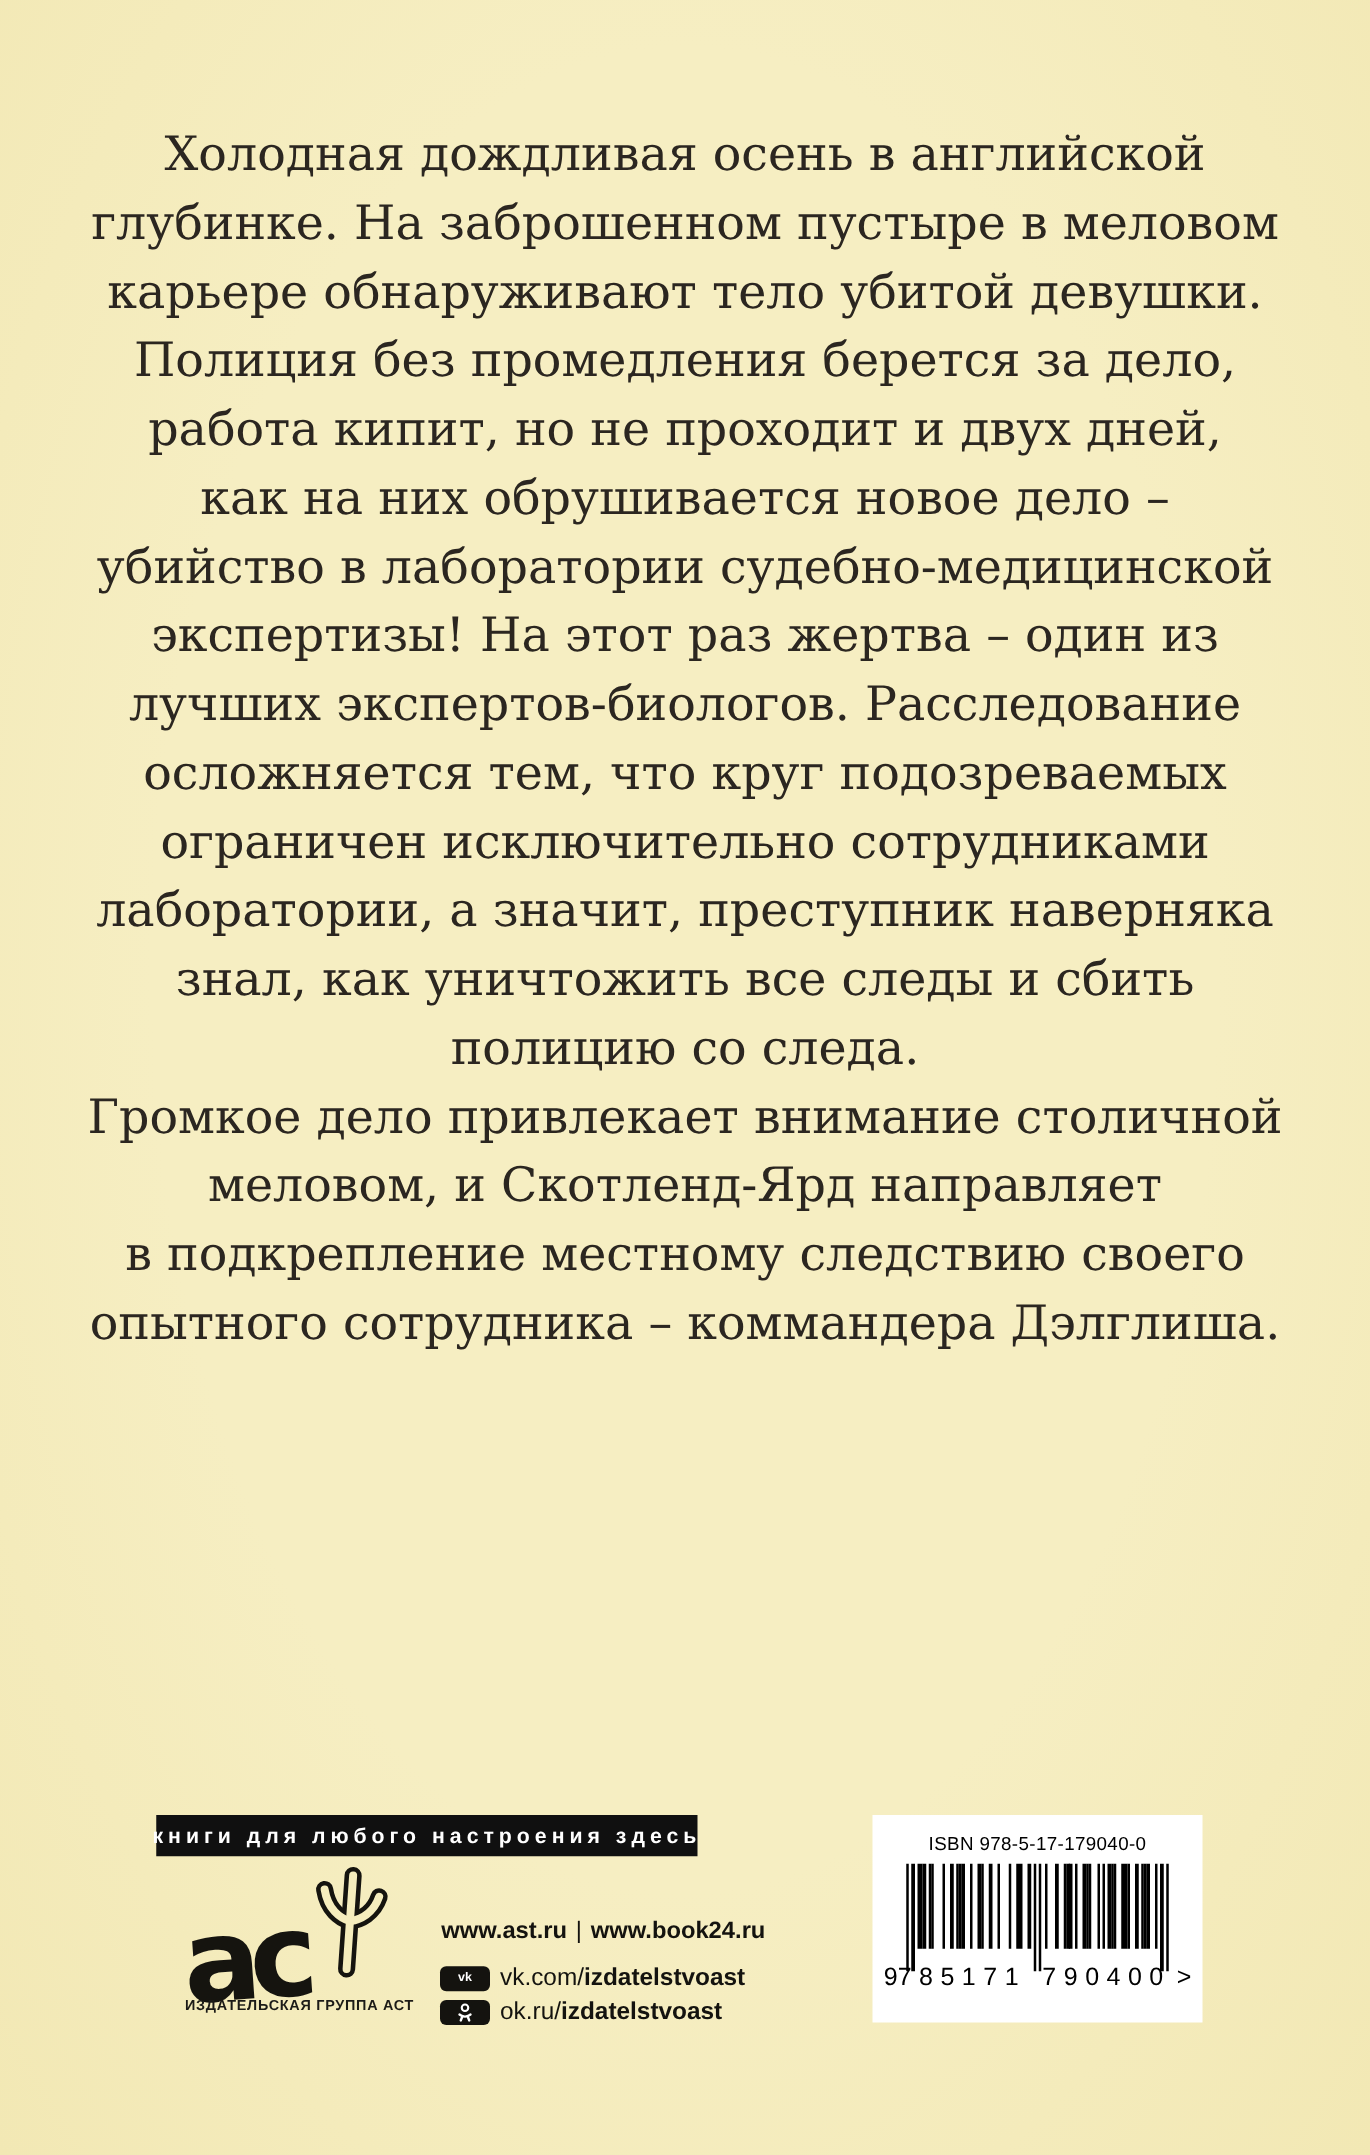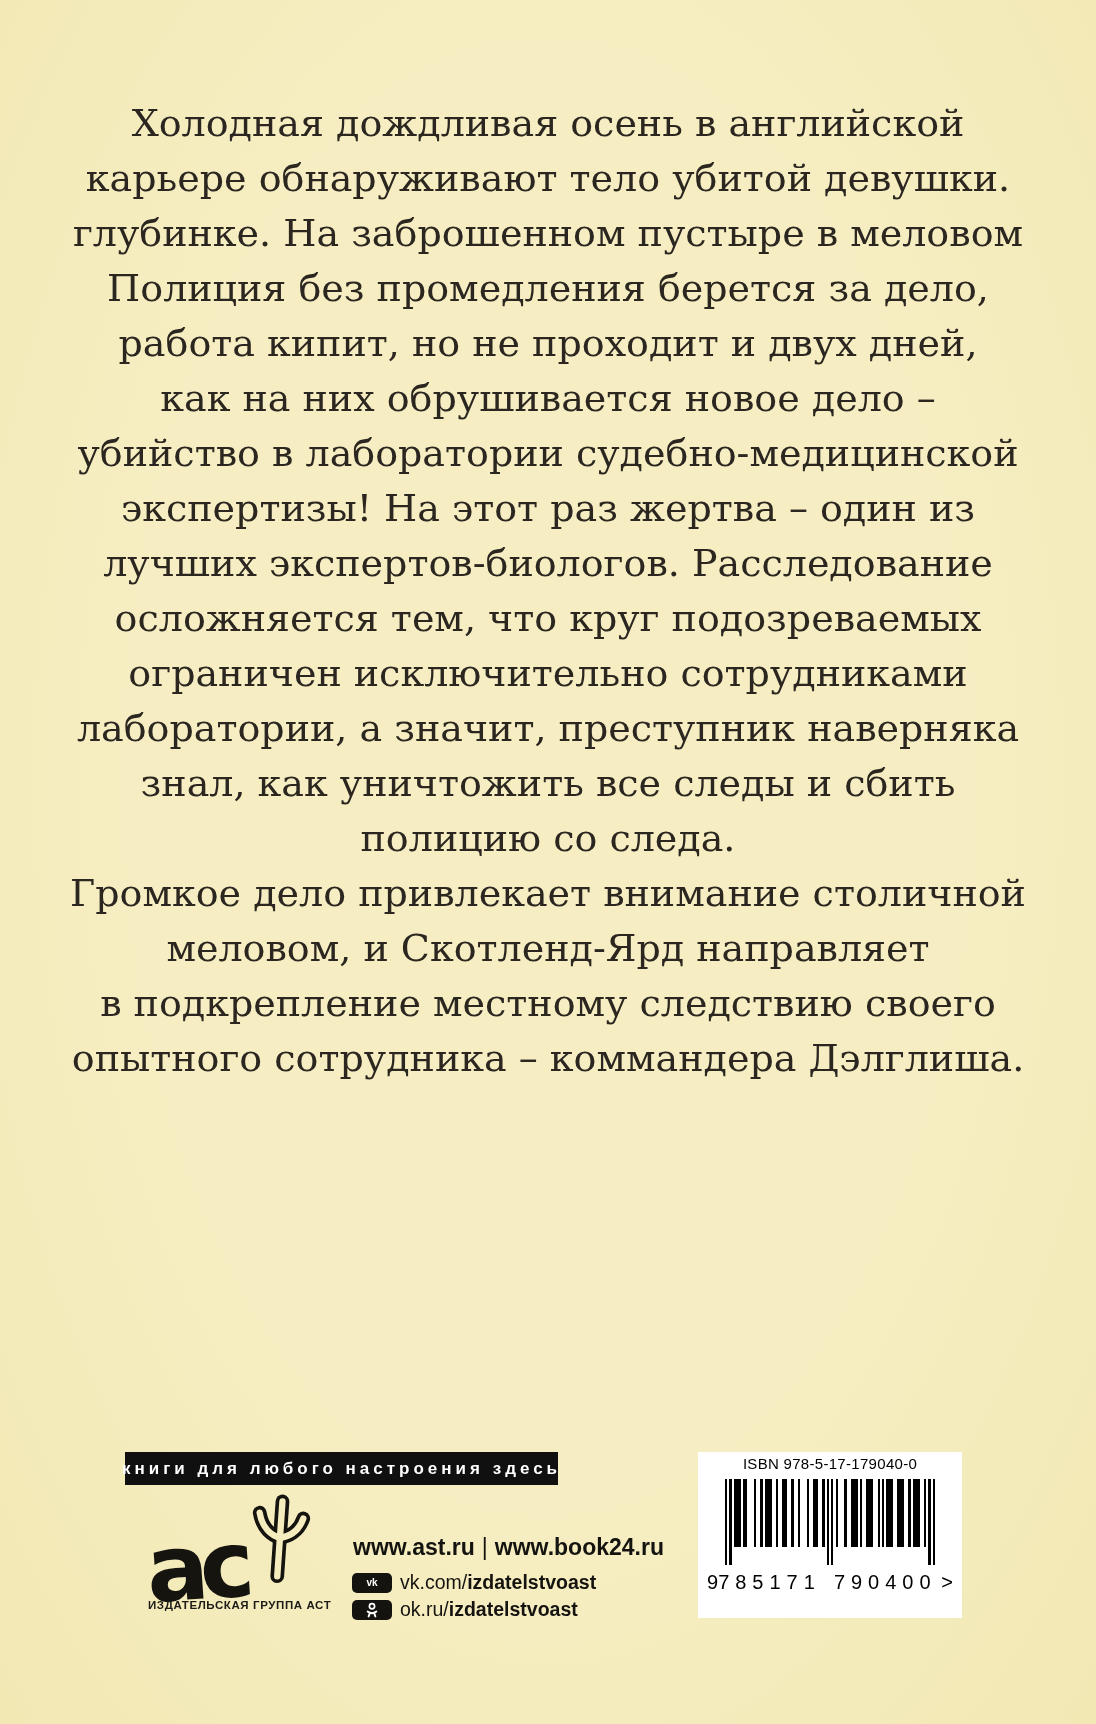--- a/index.html
+++ b/index.html
@@ -39,42 +39,42 @@
     transform:rotate(-4deg) translateY(6px);
   }
   .logo-figure{margin-left:2px; transform:rotate(4deg);}
   .publisher-caption{
     position:absolute; left:148px; top:1599px; white-space:nowrap;
     font-weight:bold; font-size:11.5px; letter-spacing:0.6px; color:#1c1b17;
   }
   
   .www-line{
     position:absolute; left:353px; top:1534px;
-    font-weight:bold; font-size:23px; color:#14130f; white-space:nowrap;
+    font-weight:bold; font-size:19px; color:#14130f; white-space:nowrap;
   }
   .www-line .sep{padding:0 7px; font-weight:normal;}
   .social-row{
     position:absolute; display:flex; align-items:center; gap:8px;
     font-size:19.5px; color:#14130f; white-space:nowrap;
   }
   .social-row.vk{left:352px; top:1571px;}
   .social-row.ok{left:352px; top:1598px;}
   .social-icon{
     width:40px;height:20px; background:#14130f; border-radius:5px;
     display:flex; align-items:center; justify-content:center; flex:0 0 auto;
     color:#fff; font-weight:bold; font-size:10px;
   }
   .social-row .handle{font-weight:bold;margin-top:12px;}
   
   .barcode-box{
     position:absolute; left:698px; top:1452px; width:264px; height:166px;
     background:#ffffff;
   }
   .isbn{
-    text-align:center; padding-top:3px;
+    text-align:center; padding-top:15px;
     font-size:15px; letter-spacing:0.3px; color:#000;
   }
   .bars{position:relative; width:210px; height:86px; margin:7px auto 0;}
   .bars .bar{position:absolute; top:0; background:#000; width:2.3px;}
   .digits{
     position:absolute; left:9px; right:9px; top:119px;
     display:flex; align-items:flex-start;
     font-size:20px; color:#000;
   }
   .digits .g{letter-spacing:6px;}
@@ -82,22 +82,22 @@
   .digits .g2{margin-left:13px;text-align:right;}
   .digits .suffix{margin-left:auto;}
 </style>
 </head>
 <body>
 
 <div class="cover">
 
   <div class="annotation">
       <div>Холодная дождливая осень в английской</div>
+      <div>глубинке. На заброшенном пустыре в меловом</div>
       <div>карьере обнаруживают тело убитой девушки.</div>
-      <div>глубинке. На заброшенном пустыре в меловом</div>
       <div>Полиция без промедления берется за дело,</div>
       <div>работа кипит, но не проходит и двух дней,</div>
       <div>как на них обрушивается новое дело –</div>
       <div>убийство в лаборатории судебно-медицинской</div>
       <div>экспертизы! На этот раз жертва – один из</div>
       <div>лучших экспертов-биологов. Расследование</div>
       <div>осложняется тем, что круг подозреваемых</div>
       <div>ограничен исключительно сотрудниками</div>
       <div>лаборатории, а значит, преступник наверняка</div>
       <div>знал, как уничтожить все следы и сбить</div>

